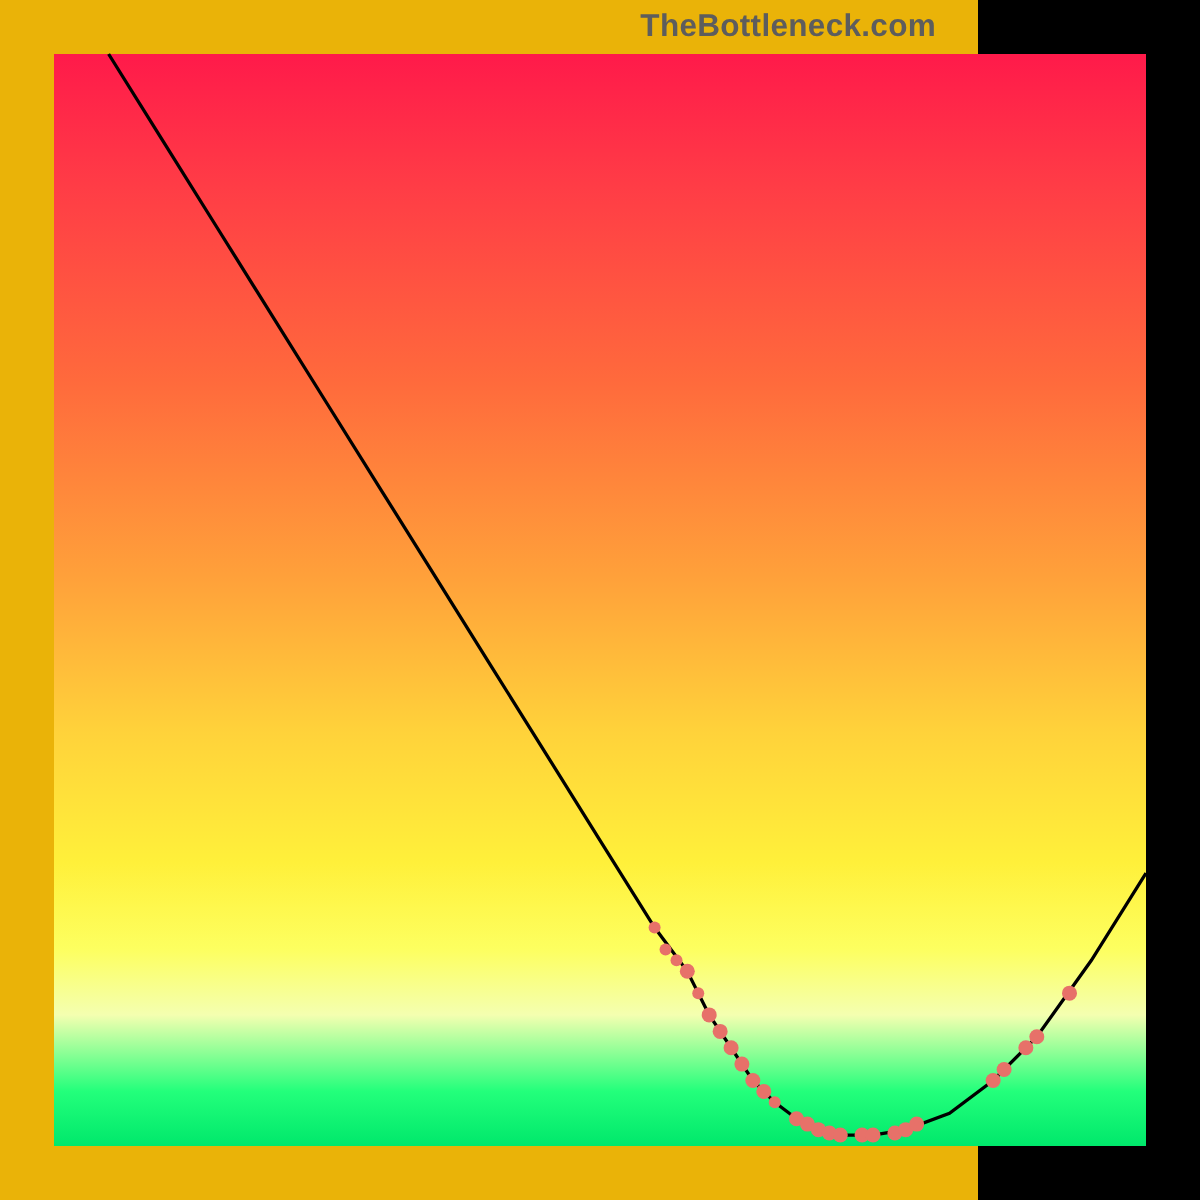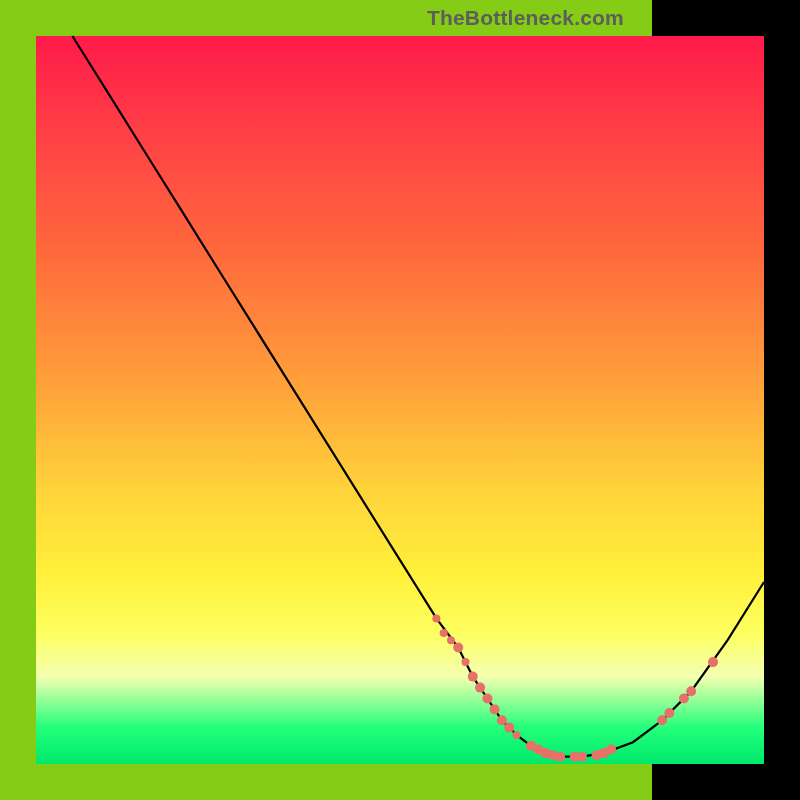--- a/index.html
+++ b/index.html
@@ -8,21 +8,21 @@
     width: 800px;
     height: 800px;
     overflow: hidden;
     background: #000;
     font-family: Arial, Helvetica, sans-serif;
   }
   .frame {
     position: relative;
     width: 652px;
     height: 800px;
-    background: #84cc16;
+    background: #eab308;
   }
   .plot-area {
     position: absolute;
     left: 36px;
     top: 36px;
     width: 728px;
     height: 728px;
     
     background: linear-gradient(
       to bottom,

